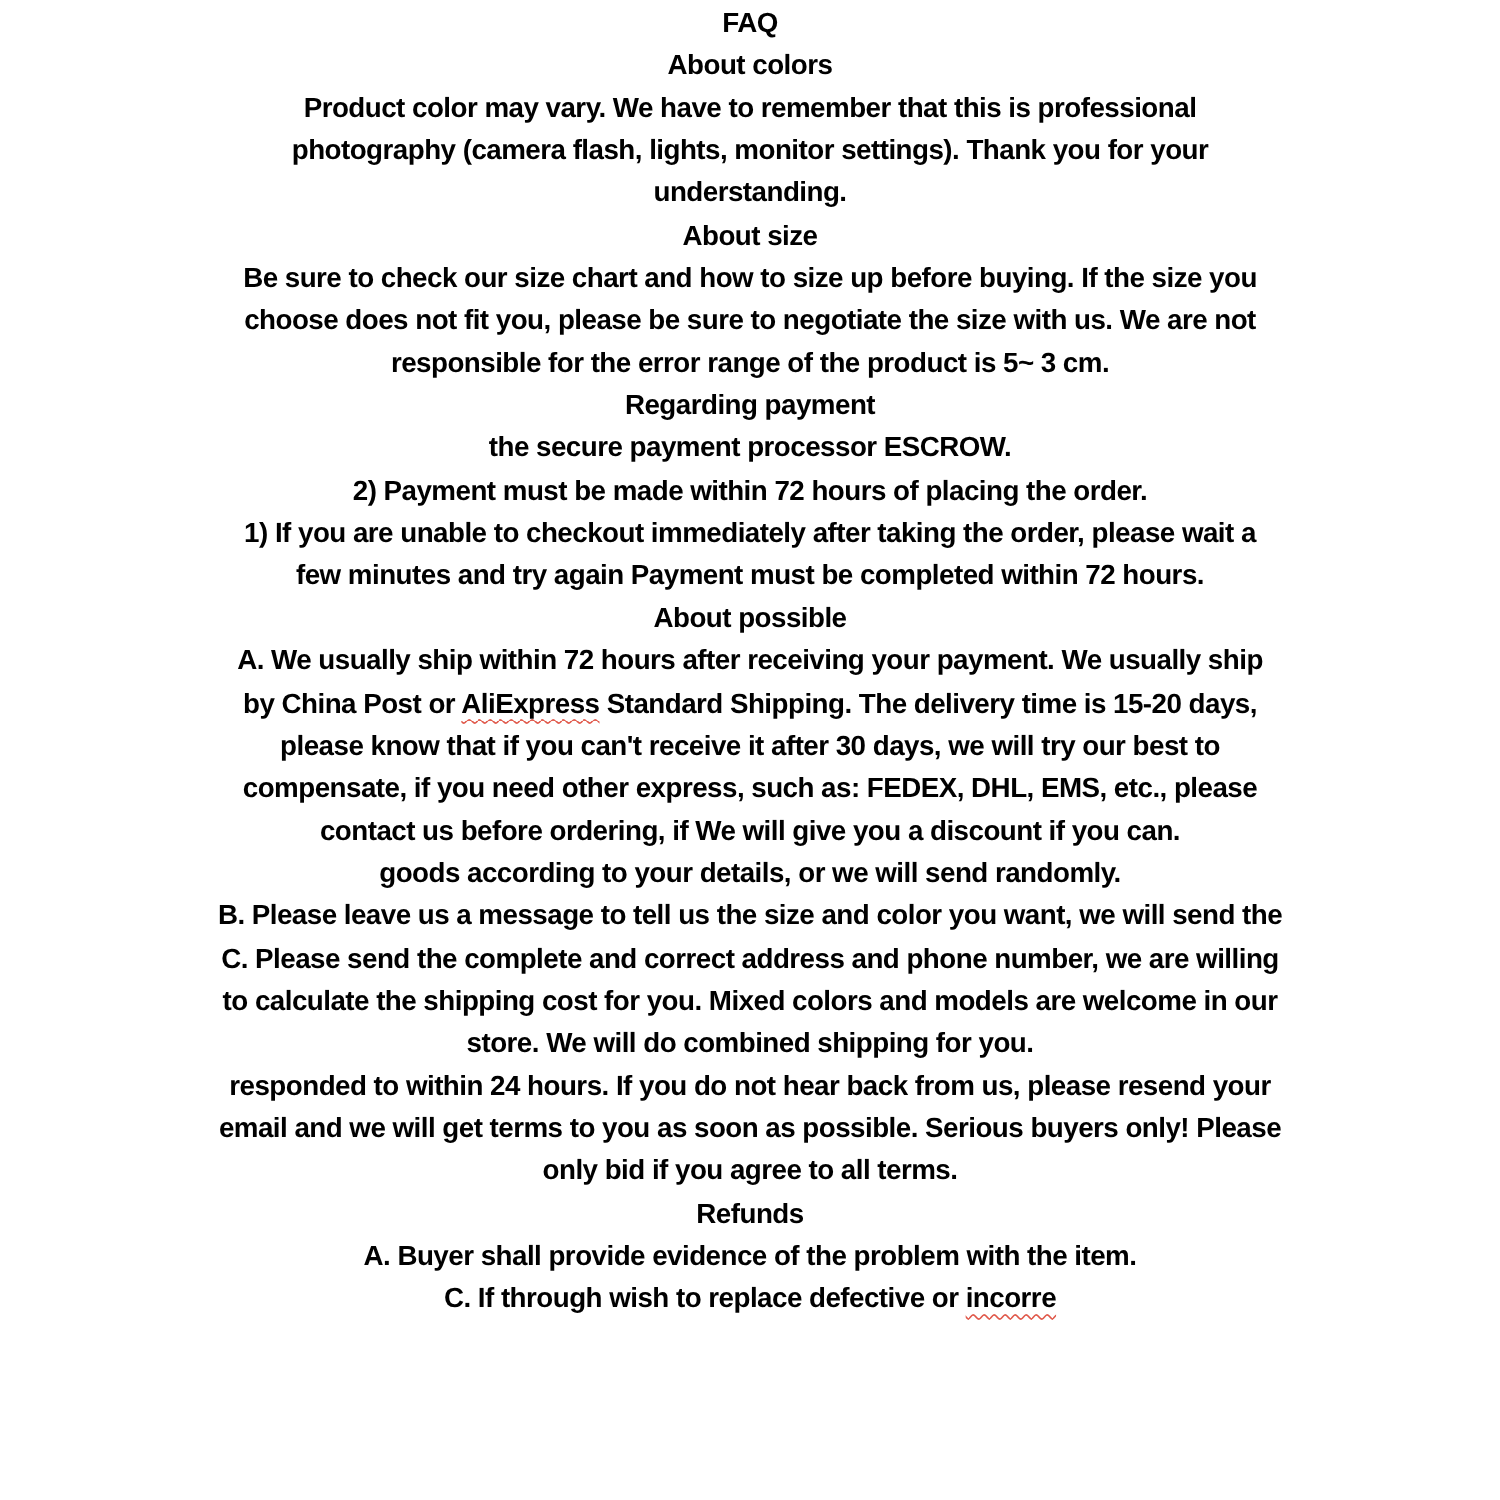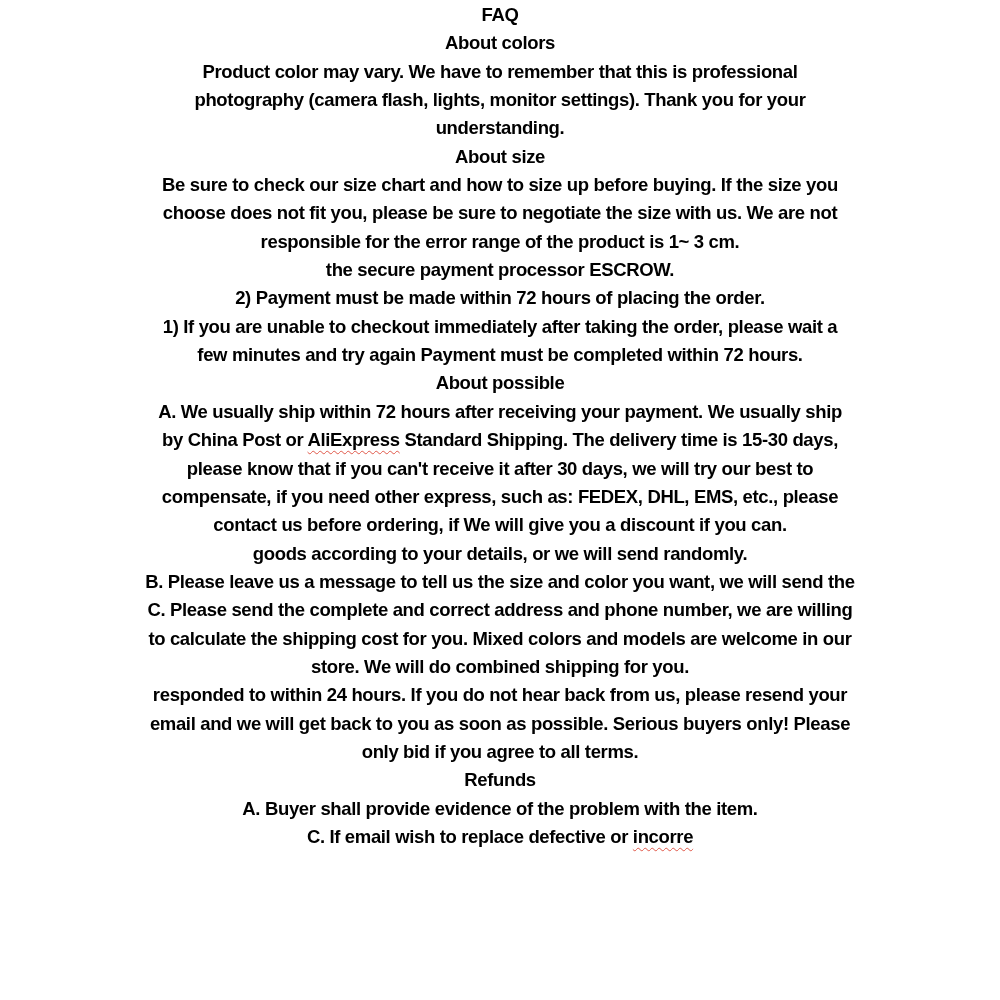--- a/index.html
+++ b/index.html
@@ -41,36 +41,37 @@
 <div class="page">
   <div class="faq-content" id="faq-content">
       <div class="line"><span>FAQ</span></div>
       <div class="line"><span>About colors</span></div>
       <div class="line"><span>Product color may vary. We have to remember that this is professional</span></div>
       <div class="line"><span>photography (camera flash, lights, monitor settings). Thank you for your</span></div>
       <div class="line"><span>understanding.</span></div>
       <div class="line"><span>About size</span></div>
       <div class="line"><span>Be sure to check our size chart and how to size up before buying. If the size you</span></div>
       <div class="line"><span>choose does not fit you, please be sure to negotiate the size with us. We are not</span></div>
-      <div class="line"><span>responsible for the error range of the product is 1~ 3 cm.</span></div>
+      <div class="line"><span>responsible for the error range of the product is 5~ 3 cm.</span></div>
+      <div class="line"><span>Regarding payment</span></div>
       <div class="line"><span>the secure payment processor ESCROW.</span></div>
       <div class="line"><span>2) Payment must be made within 72 hours of placing the order.</span></div>
       <div class="line"><span>1) If you are unable to checkout immediately after taking the order, please wait a</span></div>
       <div class="line"><span>few minutes and try again Payment must be completed within 72 hours.</span></div>
       <div class="line"><span>About possible</span></div>
       <div class="line"><span>A. We usually ship within 72 hours after receiving your payment. We usually ship</span></div>
-      <div class="line"><span>by China Post or </span><span class="squiggly">AliExpress</span><span> Standard Shipping. The delivery time is 15-30 days,</span></div>
+      <div class="line"><span>by China Post or </span><span class="squiggly">AliExpress</span><span> Standard Shipping. The delivery time is 15-20 days,</span></div>
       <div class="line"><span>please know that if you can't receive it after 30 days, we will try our best to</span></div>
       <div class="line"><span>compensate, if you need other express, such as: FEDEX, DHL, EMS, etc., please</span></div>
       <div class="line"><span>contact us before ordering, if We will give you a discount if you can.</span></div>
       <div class="line"><span>goods according to your details, or we will send randomly.</span></div>
       <div class="line"><span>B. Please leave us a message to tell us the size and color you want, we will send the</span></div>
       <div class="line"><span>C. Please send the complete and correct address and phone number, we are willing</span></div>
       <div class="line"><span>to calculate the shipping cost for you. Mixed colors and models are welcome in our</span></div>
       <div class="line"><span>store. We will do combined shipping for you.</span></div>
       <div class="line"><span>responded to within 24 hours. If you do not hear back from us, please resend your</span></div>
-      <div class="line"><span>email and we will get back to you as soon as possible. Serious buyers only! Please</span></div>
+      <div class="line"><span>email and we will get terms to you as soon as possible. Serious buyers only! Please</span></div>
       <div class="line"><span>only bid if you agree to all terms.</span></div>
       <div class="line"><span>Refunds</span></div>
       <div class="line"><span>A. Buyer shall provide evidence of the problem with the item.</span></div>
-      <div class="line"><span>C. If email wish to replace defective or </span><span class="squiggly">incorre</span></div>
+      <div class="line"><span>C. If through wish to replace defective or </span><span class="squiggly">incorre</span></div>
     </div>
 </div>
 
 </body></html>

